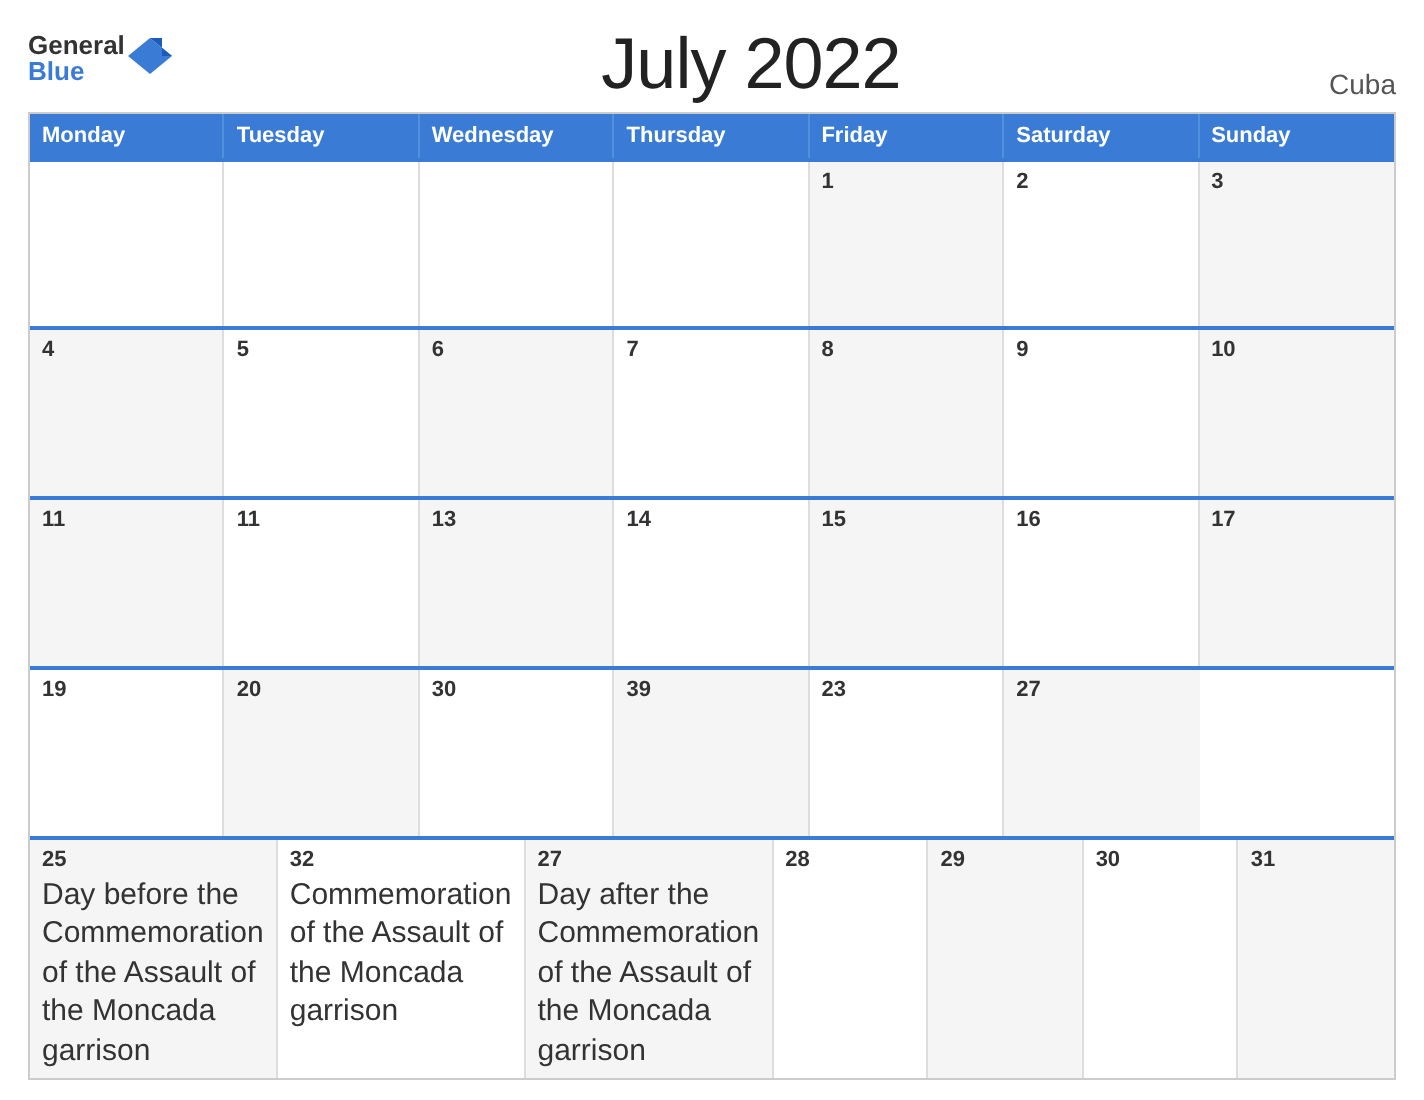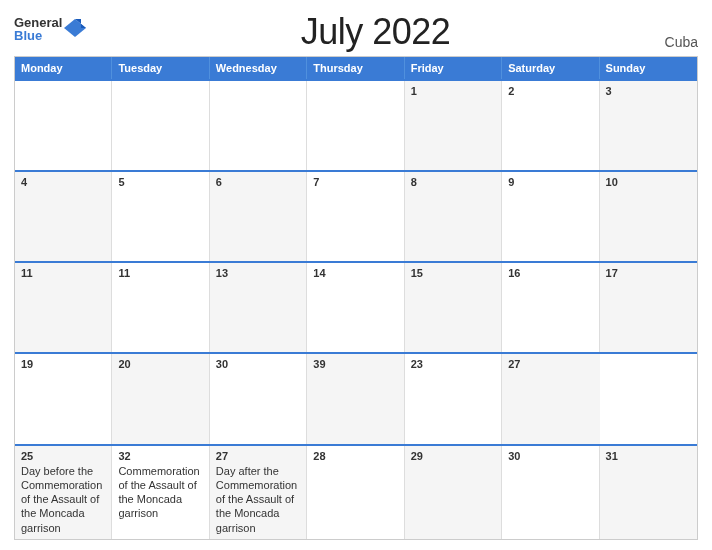--- a/index.html
+++ b/index.html
@@ -108,21 +108,21 @@
     }
     .cal-cell:last-child { border-right: none; }
     .cal-cell.gray { background: #f5f5f5; }
     .day-num {
       font-size: 11px;
       font-weight: bold;
       color: #333;
       margin-bottom: 2px;
     }
     .event-text {
-      font-size: 11px;
+      font-size: 15px;
       color: #333;
       line-height: 1.3;
     }
   </style>
 </head>
 <body>
 
 <div class="page">
   <div class="header">
     <div class="logo">

